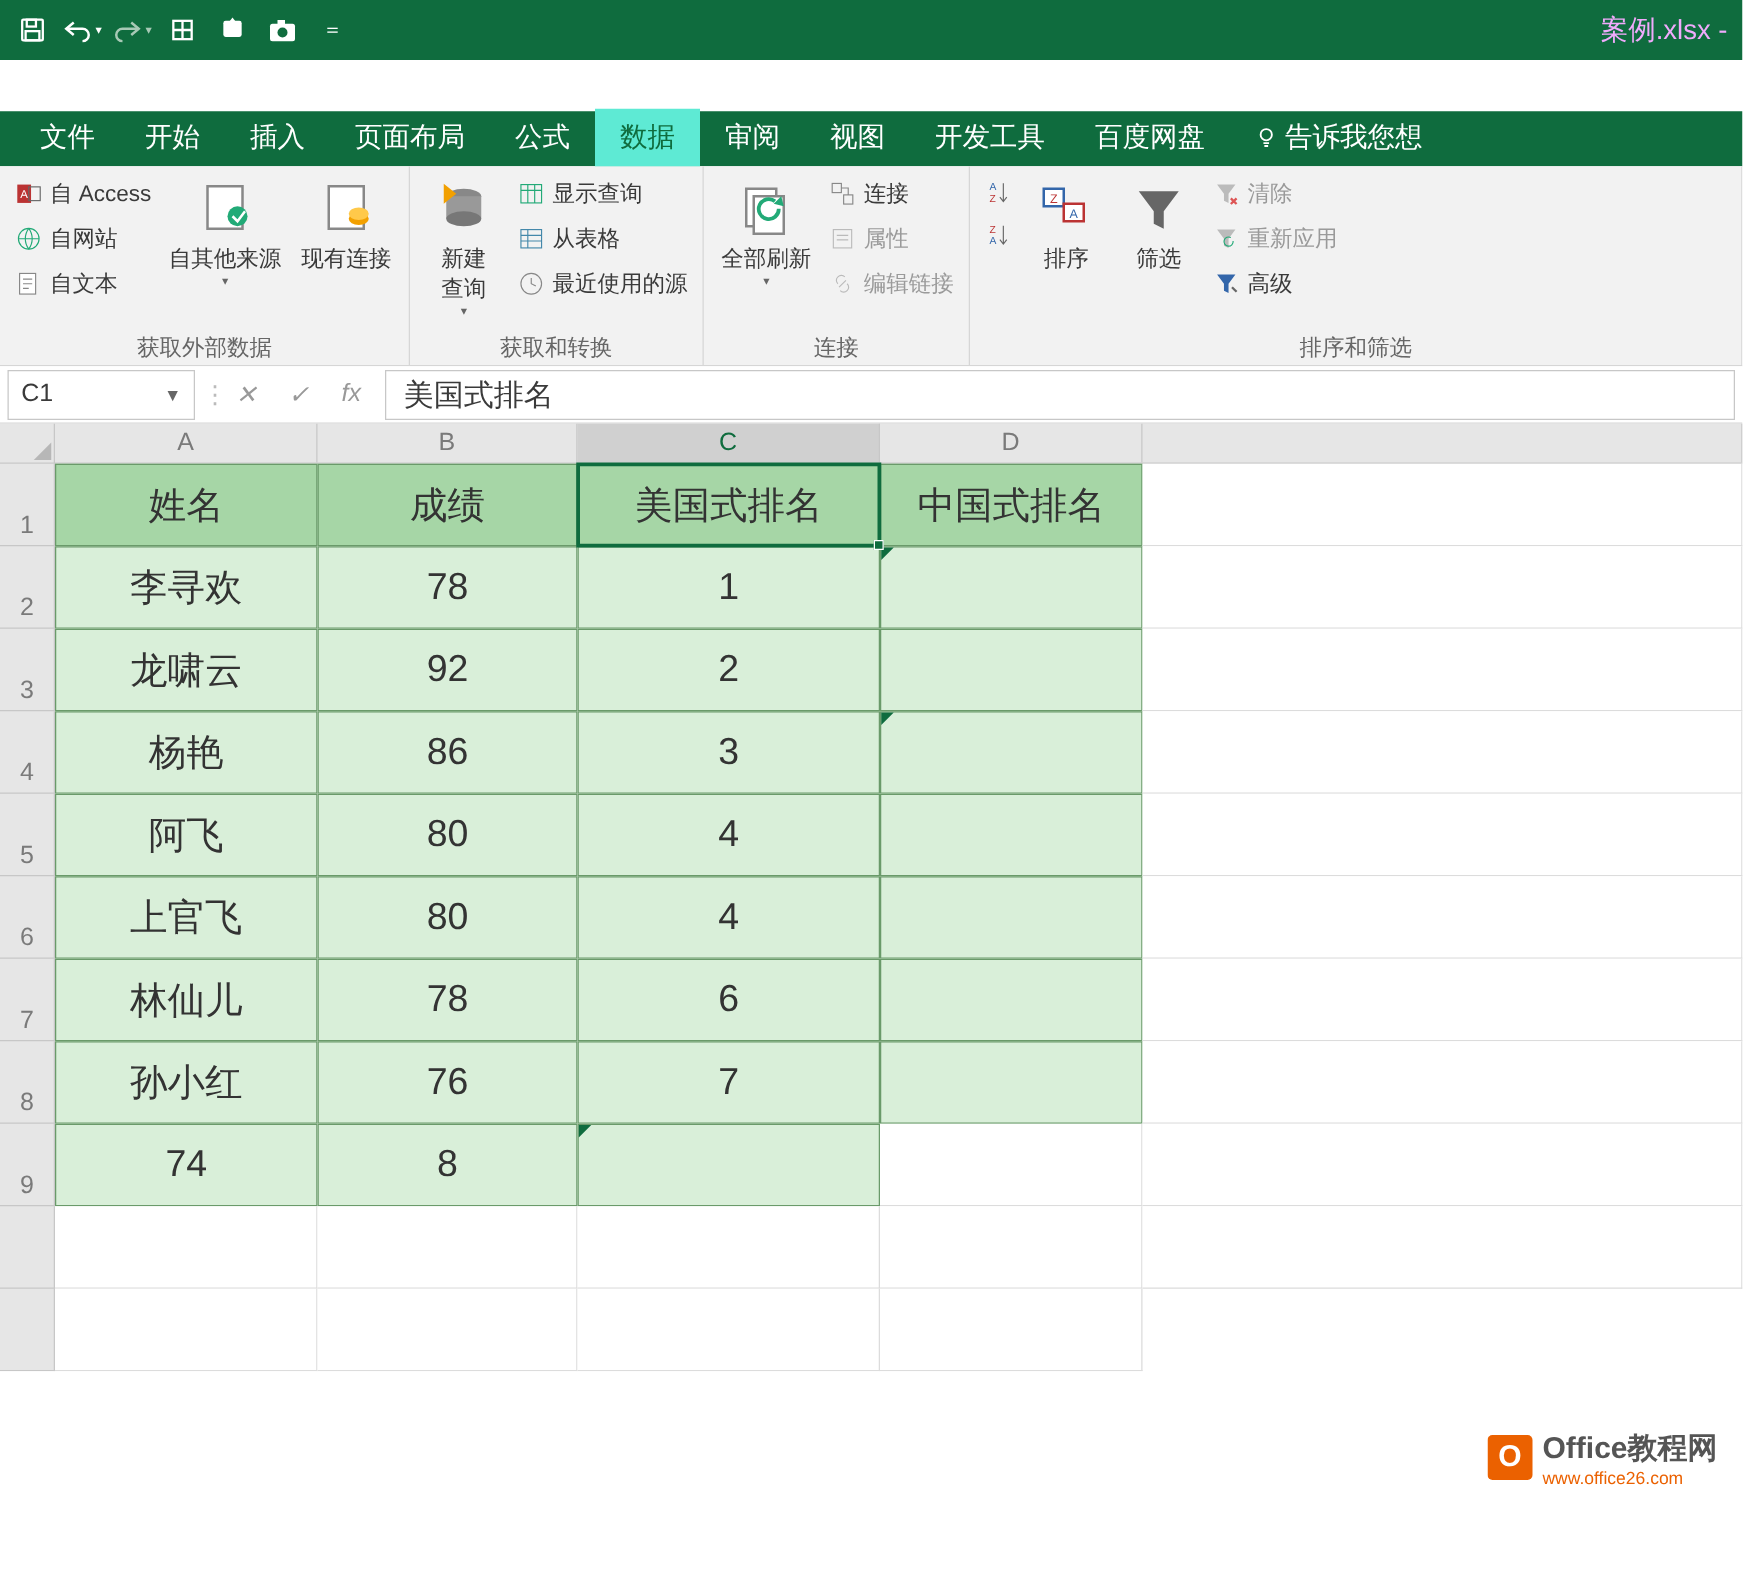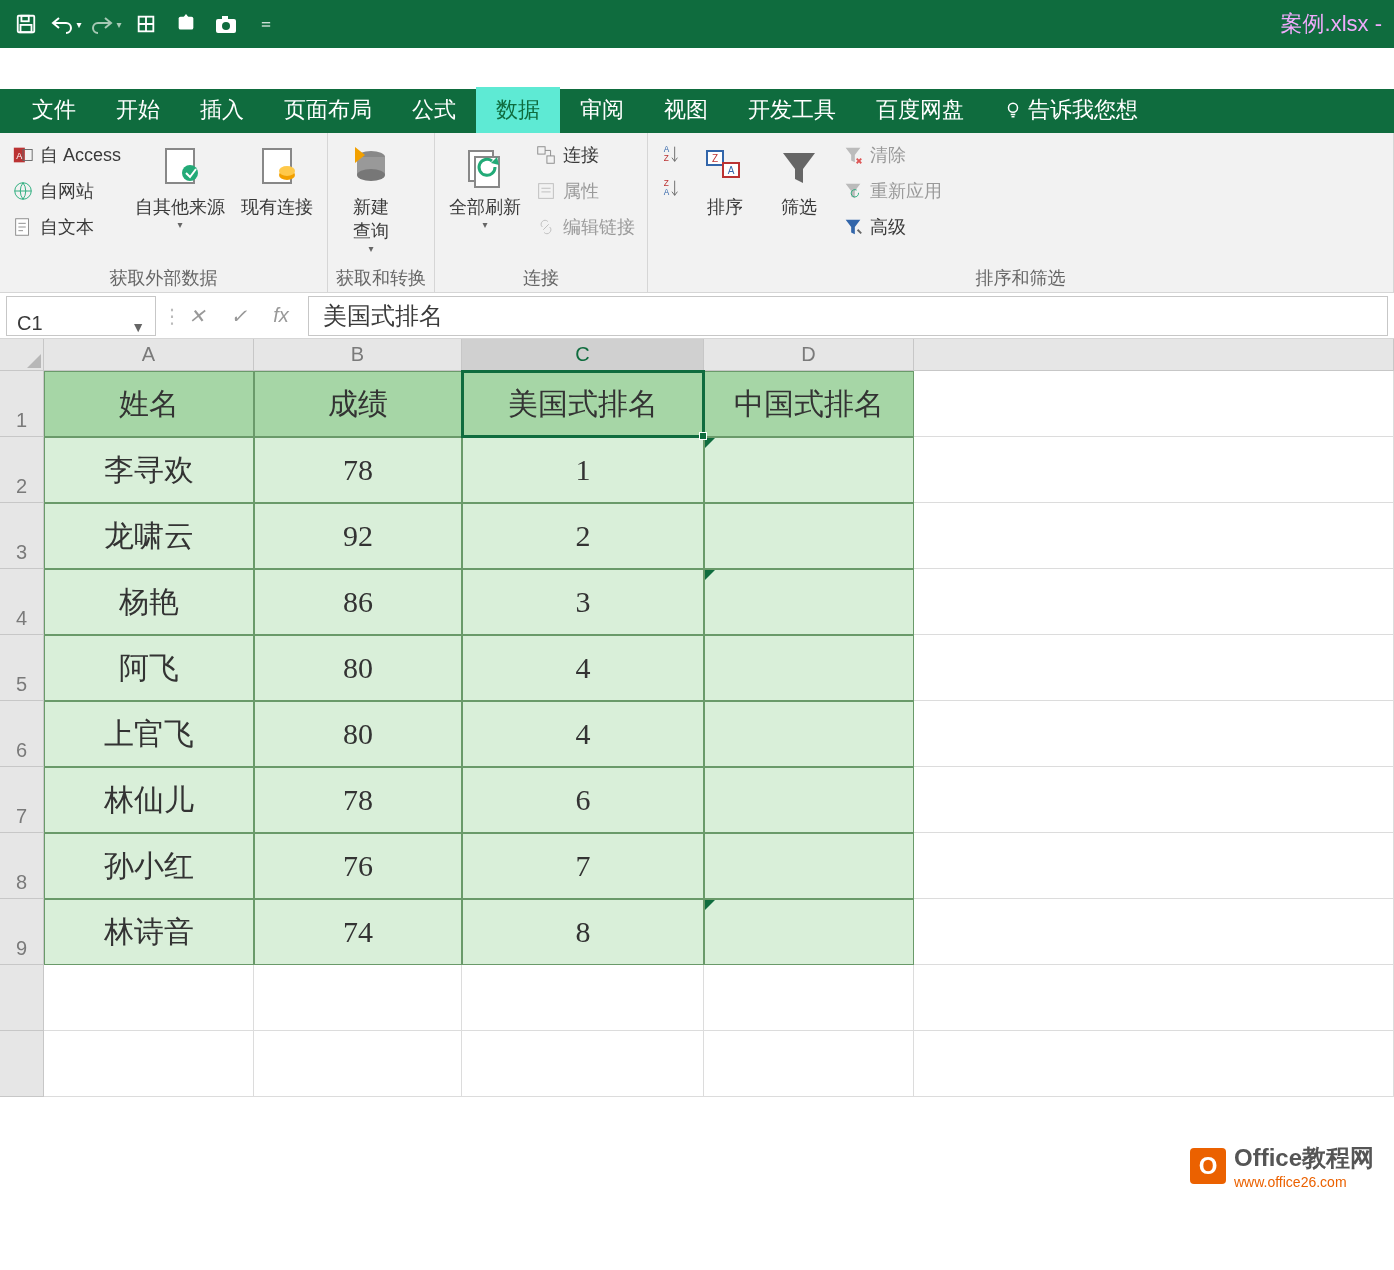--- a/index.html
+++ b/index.html
@@ -120,21 +120,21 @@
     font-size: 20px;
     color: #3a3a3a;
   }
   .namebox {
     width: 150px;
     height: 40px;
     border: 1px solid #c7c7c7;
     margin: 0 6px;
     padding: 0 10px;
     display: flex;
-    align-items: flex-end;
+    align-items: center;
     justify-content: space-between;
     background: #fff;
   }
   .namebox .chev { font-size: 14px; color: #666; }
   .fb-sep { width: 14px; text-align: center; color: #bbb; }
   .fb-btn {
     width: 42px;
     text-align: center;
     color: #999;
     font-style: italic;
@@ -198,21 +198,20 @@
     font-size: 20px;
     color: #7a7a7a;
     cursor: pointer;
     padding-bottom: 4px;
   }
   .cells {
     display: grid;
     grid-template-columns: 210px 208px 242px 210px 1fr;
     grid-auto-rows: 66px;
     position: relative;
-    font-family: Liberation Serif, serif;
   }
   .cell {
     border-right: 1px solid #dcdcdc;
     border-bottom: 1px solid #dcdcdc;
     display: flex;
     align-items: center;
     justify-content: center;
     font-size: 30px;
     color: #333;
     background: #fff;
@@ -397,20 +396,43 @@
         <svg class="icon" viewBox="0 0 48 48">
             <ellipse cx="24" cy="14" rx="14" ry="6" fill="#888"></ellipse>
             <rect x="10" y="14" width="28" height="18" fill="#999"></rect>
             <ellipse cx="24" cy="32" rx="14" ry="6" fill="#777"></ellipse>
             <polygon points="8,4 18,12 8,20" fill="#f2a000"></polygon>
           </svg>
         <span style="white-space:pre-line;text-align:left">新建
 查询</span>
         <span style="font-size:10px;color:#666">▾</span>
       </div>
+      <div class="vstack">
+        <div class="rbtn-h">
+          <svg class="icon" viewBox="0 0 24 24">
+              <rect x="3" y="4" width="18" height="16" fill="none" stroke="#2a7"></rect>
+              <path d="M3 9h18M9 4v16M15 4v16" stroke="#2a7"></path>
+            </svg>
+          <span>显示查询</span>
+        </div>
+        <div class="rbtn-h">
+          <svg class="icon" viewBox="0 0 24 24">
+              <rect x="3" y="4" width="18" height="16" fill="none" stroke="#48a"></rect>
+              <path d="M3 9h18M3 14h18M9 4v16" stroke="#48a"></path>
+            </svg>
+          <span>从表格</span>
+        </div>
+        <div class="rbtn-h">
+          <svg class="icon" viewBox="0 0 24 24">
+              <circle cx="12" cy="12" r="9" fill="none" stroke="#888"></circle>
+              <path d="M12 7v5l4 2" stroke="#888" fill="none"></path>
+            </svg>
+          <span>最近使用的源</span>
+        </div>
+      </div>
     </div>
     <div class="group-label">获取和转换</div>
   </div>
 
   <div class="ribbon-group">
     <div class="group-content">
       <div class="rbtn-v">
         <svg class="icon" viewBox="0 0 48 48">
             <rect x="8" y="8" width="24" height="30" fill="#fff" stroke="#888" stroke-width="2"></rect>
             <rect x="14" y="14" width="24" height="30" fill="#fff" stroke="#888" stroke-width="2"></rect>
@@ -596,21 +618,20 @@
     <div class="cell tbl-data-cell">6</div>
     <div class="cell tbl-data-cell"></div>
     <div class="cell"></div>
 
     <div class="cell tbl-data-cell">孙小红</div>
     <div class="cell tbl-data-cell">76</div>
     <div class="cell tbl-data-cell">7</div>
     <div class="cell tbl-data-cell"></div>
     <div class="cell"></div>
 
-    <div class="cell tbl-data-cell">林诗音</div>
     <div class="cell tbl-data-cell">74</div>
     <div class="cell tbl-data-cell">8</div>
     <div class="cell tbl-data-cell">
         <span class="error-marker"></span>
         <span></span>
       </div>
     <div class="cell"></div>
 
     <div class="cell"></div>
     <div class="cell"></div>

